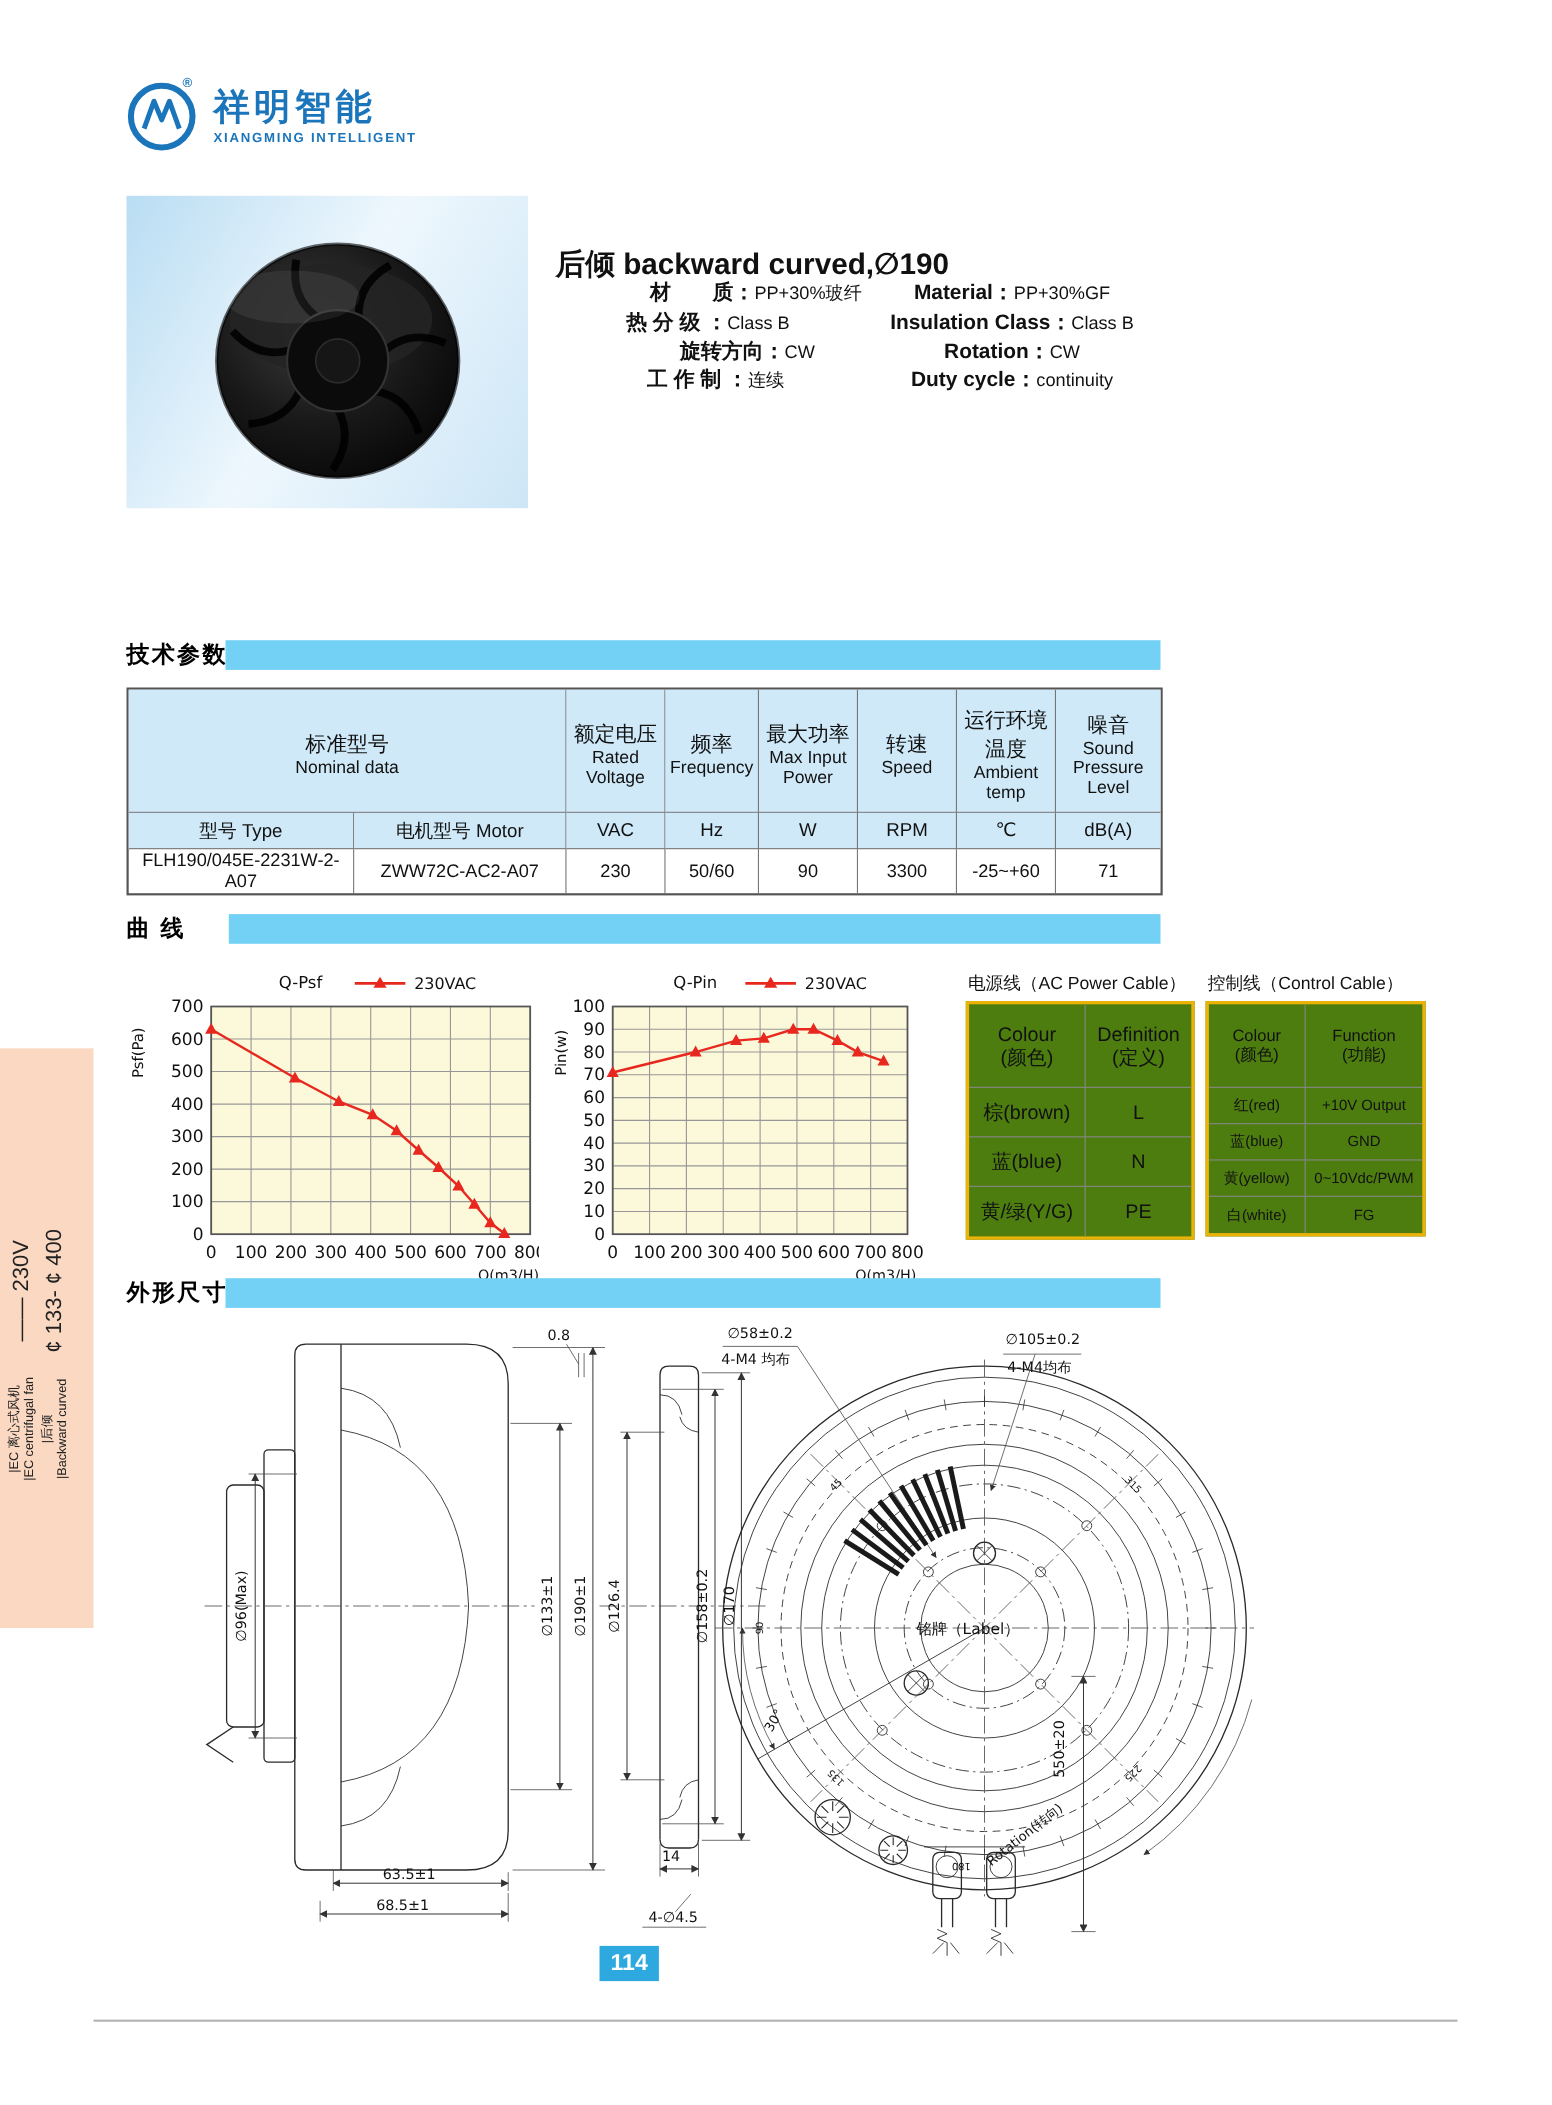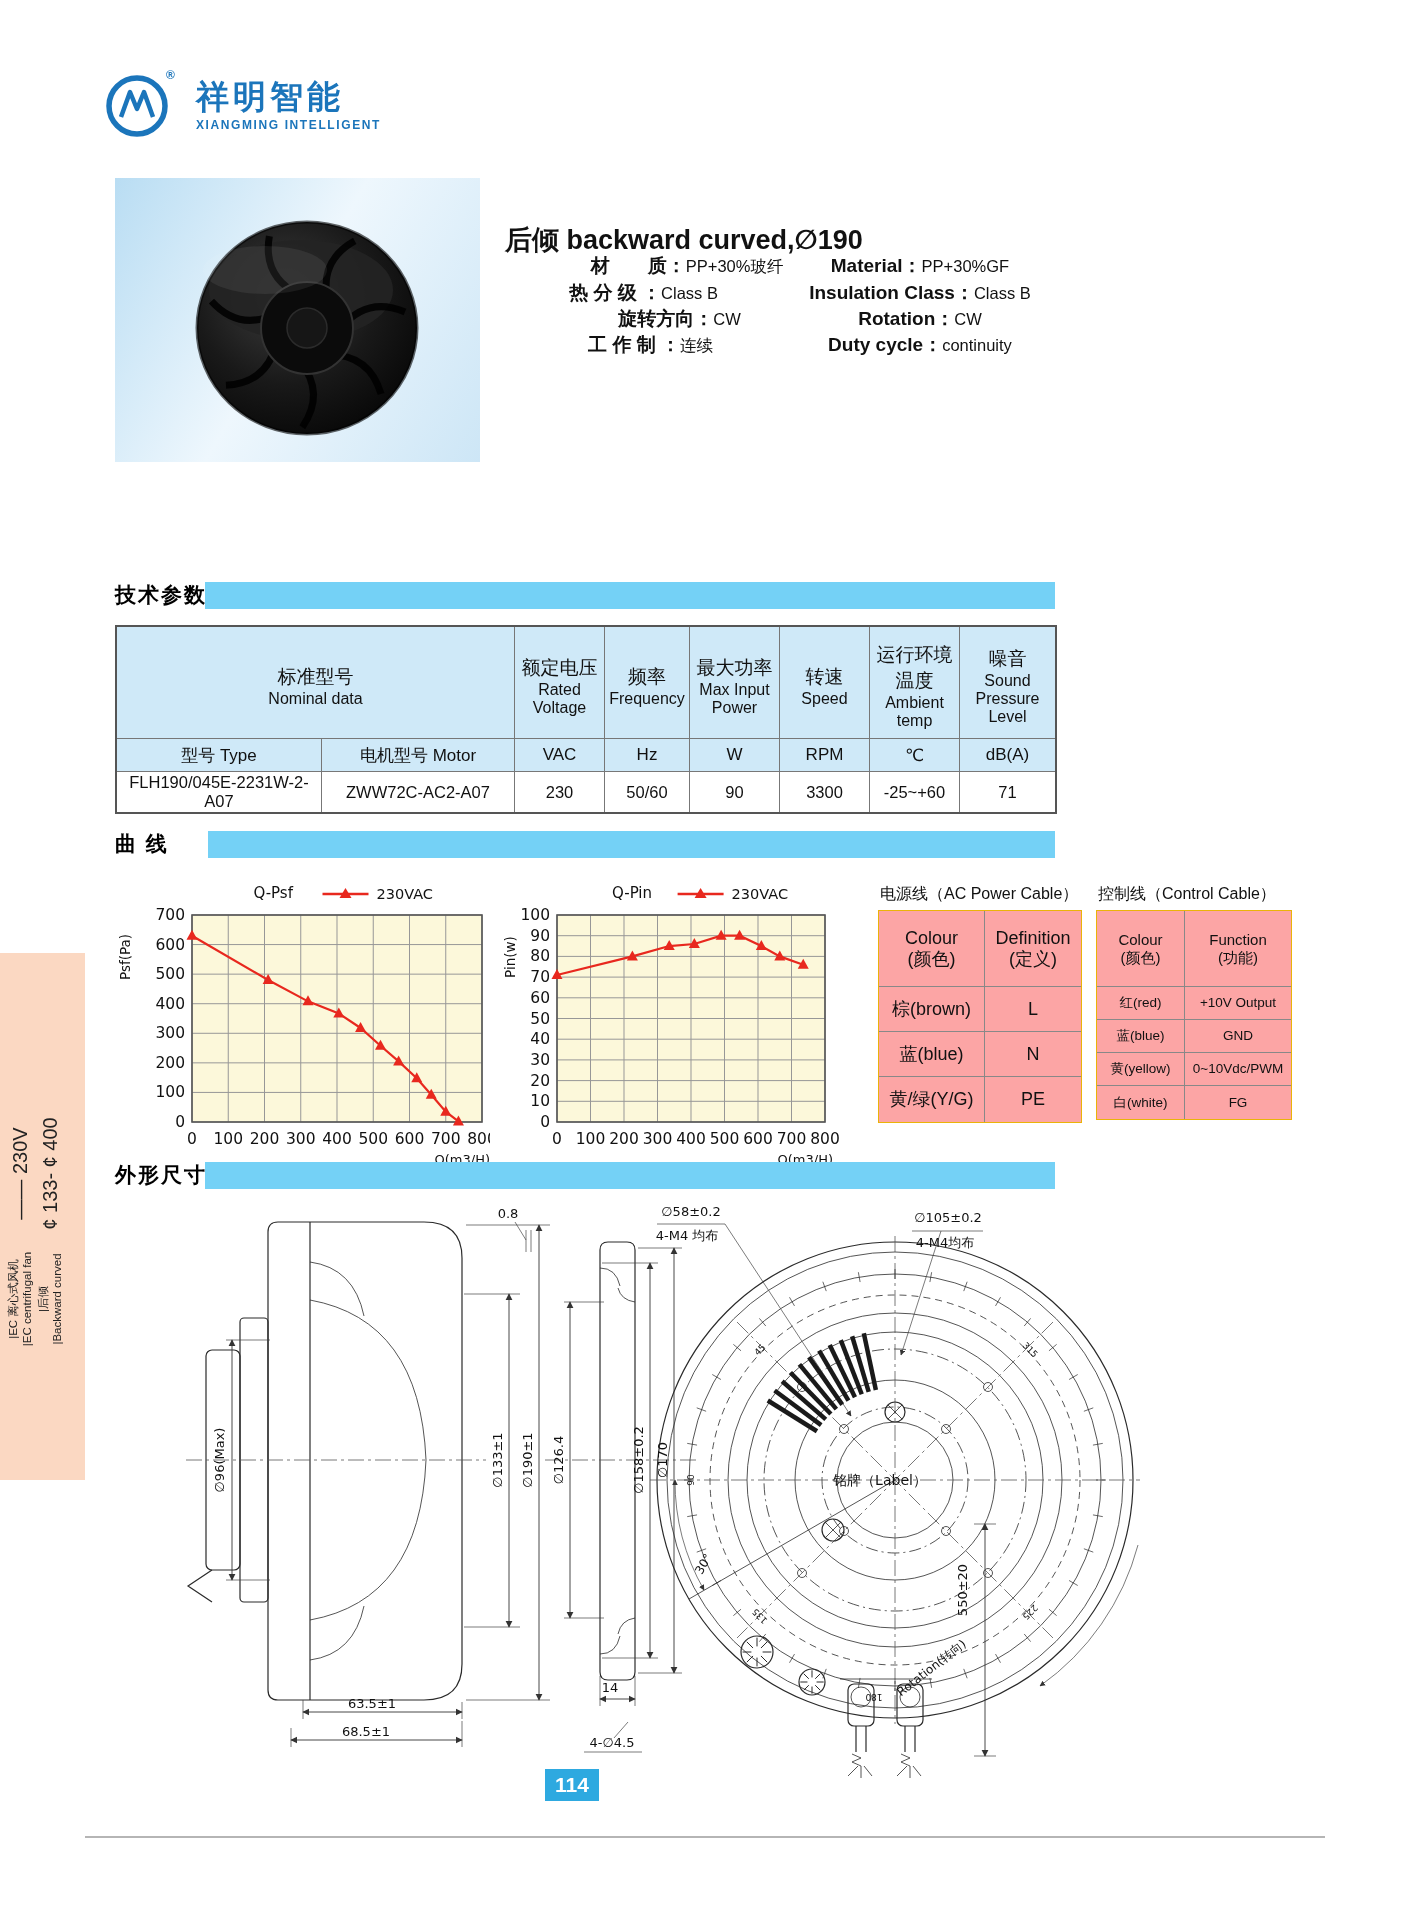--- a/index.html
+++ b/index.html
@@ -1,21 +1,21 @@
 <!DOCTYPE html>
 <html><head>
 <meta charset="utf-8">
 <style>
   html,body{margin:0;padding:0;background:#fff;}
   .page{position:relative;width:1411px;height:1914px;background:#fff;overflow:hidden;
         font-family:"Liberation Sans","DejaVu Sans",sans-serif;color:#111;}
   .abs{position:absolute;}
 
   
-  .logo{left:104px;top:70px;display:flex;align-items:center;gap:22px;}
+  .logo{left:114px;top:70px;display:flex;align-items:center;gap:10px;}
   .logo-text .cn{font-size:33px;font-weight:bold;color:#1b75bb;letter-spacing:4px;line-height:36px;}
   .logo-text .en{font-size:12px;font-weight:bold;color:#1b75bb;letter-spacing:1.6px;margin-top:3px;}
   .reg{left:166px;top:68px;font-size:12px;color:#1b75bb;font-weight:bold;}
 
   
   .photo{left:115px;top:178px;width:365px;height:284px;
          background:linear-gradient(120deg,#b9ddf3 0%,#eef7fd 48%,#cde6f6 100%);}
   .photo svg{width:100%;height:100%;}
 
   
@@ -48,21 +48,21 @@
   .colcell{flex-direction:column;justify-content:space-between;padding:16px 2px 10px;}
   .hcn{font-size:19px;} .hen{font-size:16px;line-height:18px;}
   .ucell span{font-size:17px;}
 
   
   .chart{width:380px;height:308px;}
   .chart svg{width:100%;height:100%;font-family:"DejaVu Sans",sans-serif;}
 
   
   .cable-title{font-size:16px;color:#111;white-space:nowrap;}
-  .ctable{display:grid;border:1px solid #eab308;background:#fca5a5;}
+  .ctable{display:grid;border:3px solid #eab308;background:#4d7c0f;}
   .ctable>div{border-right:1px solid #888;border-bottom:1px solid #888;display:flex;
       flex-direction:column;align-items:center;justify-content:center;text-align:center;line-height:1.15;}
   .ctable>div.lastc{border-right:none;} .ctable>div.lastr{border-bottom:none;}
   #ptable{left:878px;top:910px;grid-template-columns:106px 96px;grid-template-rows:76px 45px 45px 45px;font-size:18px;}
   #ktable{left:1096px;top:910px;grid-template-columns:88px 106px;grid-template-rows:76px 33px 33px 33px 33px;font-size:13.5px;}
   #ptable .chd{font-size:18px;} #ktable .chd{font-size:15px;}
 
   
   #draw{left:85px;top:1195px;width:1225px;height:640px;}
   .ln{fill:none;stroke:#2a2a2a;stroke-width:1.2;}

